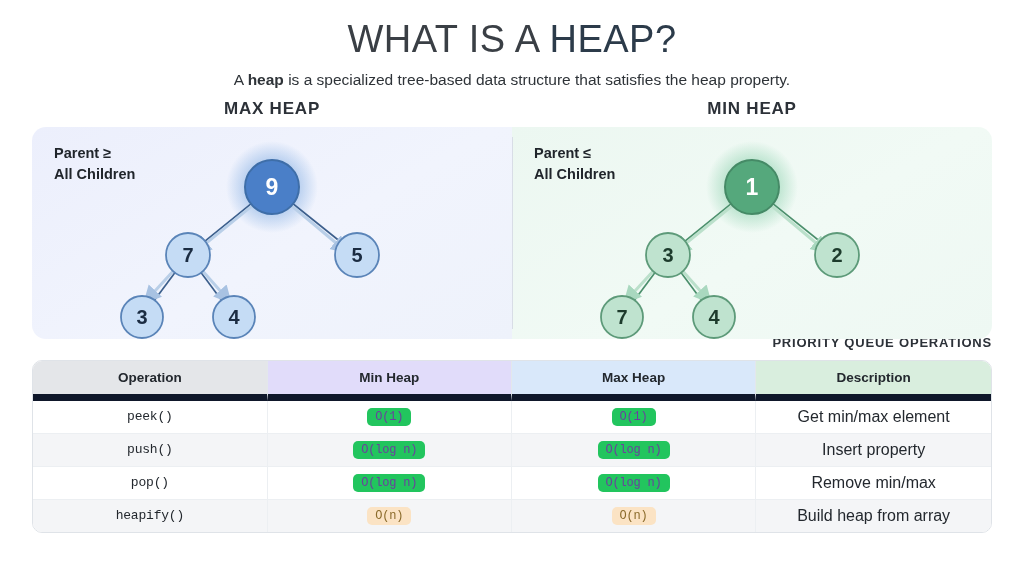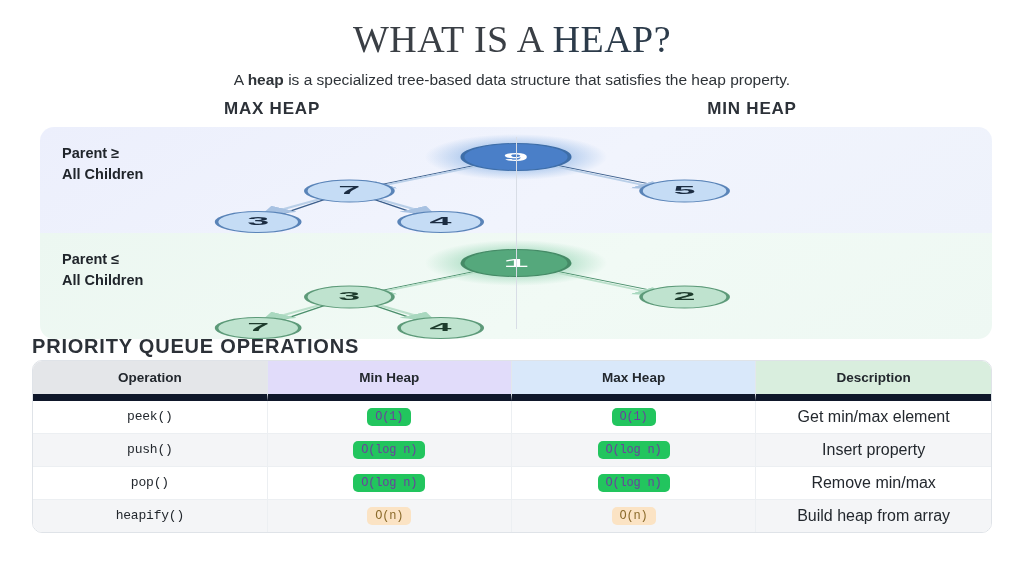--- a/index.html
+++ b/index.html
@@ -20,21 +20,20 @@
     text-align: center;
     padding-top: 18px;
   }
   .title {
     font-size: 38px;
     font-weight: 300;
     letter-spacing: 0.5px;
     color: #3a3f45;
     margin: 0;
     line-height: 1.15;
-    font-family: Liberation Serif, serif;
   }
   .title .accent {
     font-weight: 500;
     color: #2c3b4a;
   }
   .subtitle {
     font-size: 15.5px;
     color: #2e3338;
     margin: 9px 0 0 0;
     font-weight: 400;
@@ -59,27 +58,26 @@
     flex: 1 1 50%;
     text-align: center;
     font-size: 17px;
     font-weight: 600;
     letter-spacing: 0.8px;
     color: #2c3138;
   }
   .panels {
     position: absolute;
     top: 24px;
-    left: 8px;
+    left: 0;
     right: 0;
     height: 212px;
     display: flex;
     border-radius: 14px;
     overflow: hidden;
-    flex-direction: column;
   }
   .panel {
     position: relative;
     flex: 1 1 50%;
     height: 100%;
   }
   .panel.max {
     background: linear-gradient(150deg, #eceffc 0%, #f1f4fd 55%, #eef2fb 100%);
   }
   .panel.min {
@@ -110,26 +108,26 @@
     inset: 0;
     width: 100%;
     height: 100%;
   }
 
   
   .table-section {
     margin: 20px 32px 0 32px;
   }
   .table-title {
-    text-align: left;
-    font-size: 20px;
+    text-align: right;
+    font-size: 13px;
     font-weight: 600;
     letter-spacing: 0.8px;
     color: #2c3138;
-    margin-bottom: 2px;
+    margin-bottom: 10px;
   }
   table.ops {
     width: 100%;
     border-collapse: separate;
     border-spacing: 0;
     border: 1px solid #dfe3e8;
     border-radius: 10px;
     overflow: hidden;
     font-size: 13.5px;
     background: #ffffff;

